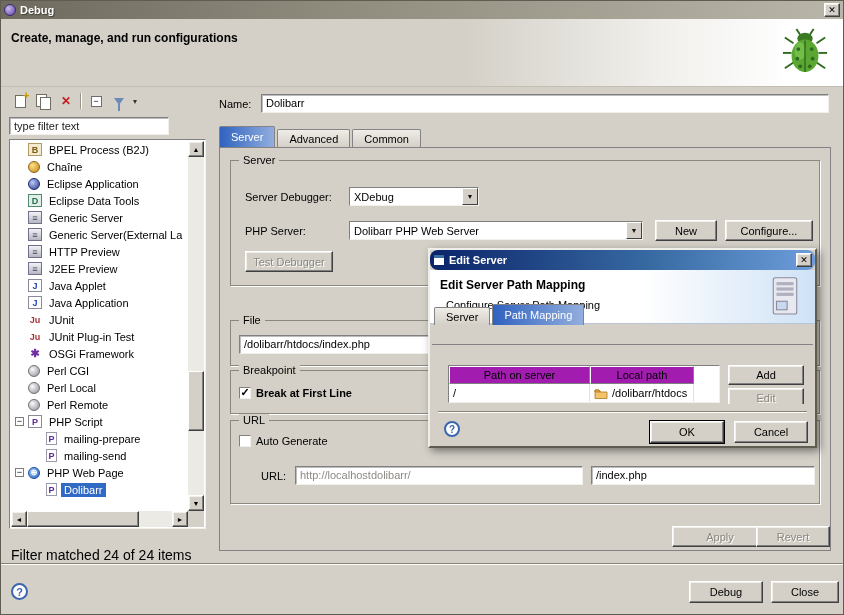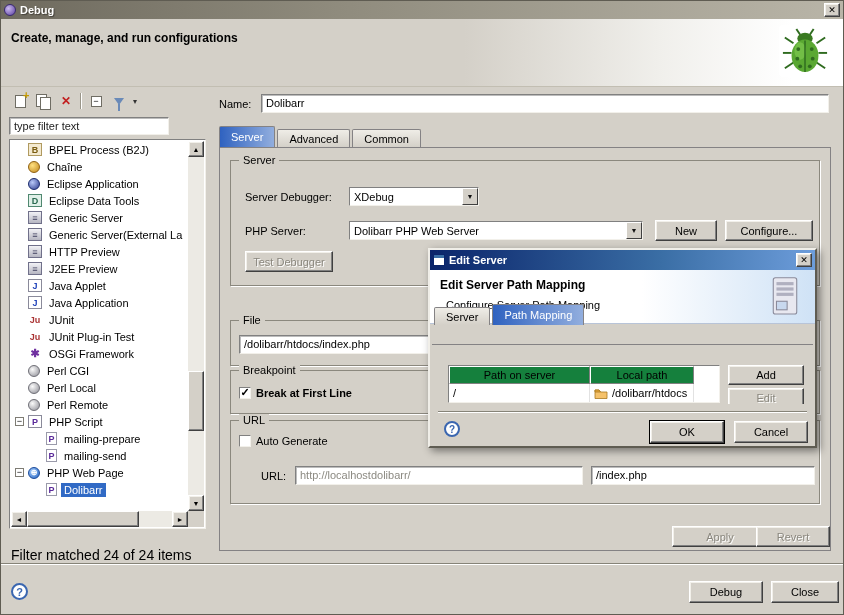--- a/index.html
+++ b/index.html
@@ -134,34 +134,34 @@
   #url-base { position:absolute; left:64px; top:45px; width:288px; height:19px; color:#8c8a82; }
   #url-path { position:absolute; left:360px; top:45px; width:224px; height:19px; }
 
   #btn-apply { position:absolute; left:452px; top:378px; width:96px; height:21px; }
   #btn-revert { position:absolute; left:536px; top:378px; width:74px; height:21px; }
 
   
   #dialog { position:absolute; left:427px; top:247px; width:389px; height:200px; background:#d4d0c8;
             border:2px solid; border-color:#f0eee8 #5f5c52 #5f5c52 #f0eee8; box-shadow:3px 3px 8px rgba(0,0,0,.45); z-index:50; }
   #dlg-titlebar { position:absolute; left:0; top:0; right:0; height:20px; background:linear-gradient(90deg,#0a246a,#3a6ea5 60%,#6d9ddb);
-                  display:flex; align-items:center; padding:0 3px; }
+                  display:flex; align-items:center; padding:0 3px;border-radius:8px; }
   #dlg-titlebar .dicon { width:12px; height:12px; background:#fff; border:1px solid #0a246a; margin-right:4px; flex:none;
                          box-shadow:inset 0 3px 0 #3a6ea5; }
   #dlg-titlebar .dtitle { color:#fff; font-weight:bold; font-size:11px; flex:1; }
   #dlg-header { position:absolute; left:0; top:20px; right:0; height:54px;
                 background:linear-gradient(to right,#ffffff 55%,#cfe2f6); border-bottom:1px solid #b8c4d8; }
   #dlg-heading { position:absolute; left:10px; top:8px; font-weight:bold; font-size:12px; }
   #dlg-subtitle { position:absolute; left:16px; top:29px; font-size:11px; }
   #dlg-header .srv-img { position:absolute; right:14px; top:5px; }
   #dlg-tabs { left:4px; top:55px; height:20px; }
   #dlg-content { position:absolute; left:2px; top:94px; right:2px; bottom:2px; border-top:1px solid #848284; background:#d4d0c8; }
   #map-table { position:absolute; left:16px; top:20px; width:272px; background:#fff; border:1px solid; border-color:#808080 #f2f0ea #f2f0ea #808080; }
   #map-table .hrow, #map-table .drow { display:flex; height:18px; }
-  #map-table .hcell { background:#15803d; border:1px solid; border-color:#fff #808080 #808080 #fff;
+  #map-table .hcell { background:#a21caf; border:1px solid; border-color:#fff #808080 #808080 #fff;
                       display:flex; align-items:center; justify-content:center; font-size:11px; }
   #map-table .dcell { display:flex; align-items:center; padding:0 4px; border-right:1px solid #e2e2e2; font-size:11px; gap:4px; }
   .col-a { width:141px; } .col-b { width:104px; }
   #dlg-btnstack { position:absolute; left:296px; top:20px; width:76px; height:39px; overflow:hidden; }
   #btn-add { width:76px; height:20px; margin-bottom:3px; }
   #btn-edit { width:76px; height:20px; }
   #dlg-sep { position:absolute; left:6px; right:6px; top:66px; }
   #dlg-help { position:absolute; left:12px; top:76px; width:16px; height:16px; font-size:10px; }
   #btn-ok { position:absolute; left:218px; top:76px; width:74px; height:22px; box-shadow:0 0 0 1px #000, inset -1px -1px 0 #808080, inset 1px 1px 0 #f2f0ea; }
   #btn-cancel { position:absolute; left:302px; top:76px; width:74px; height:22px; }

